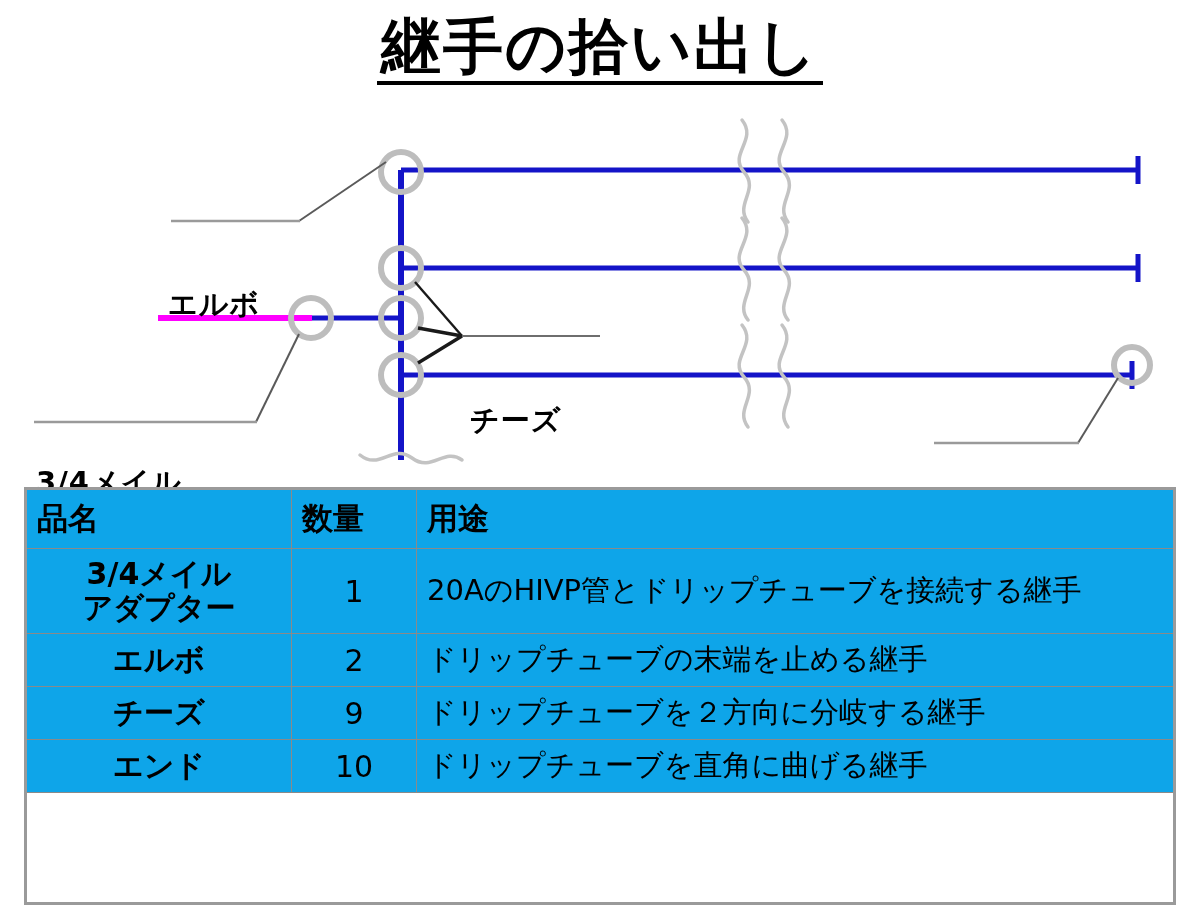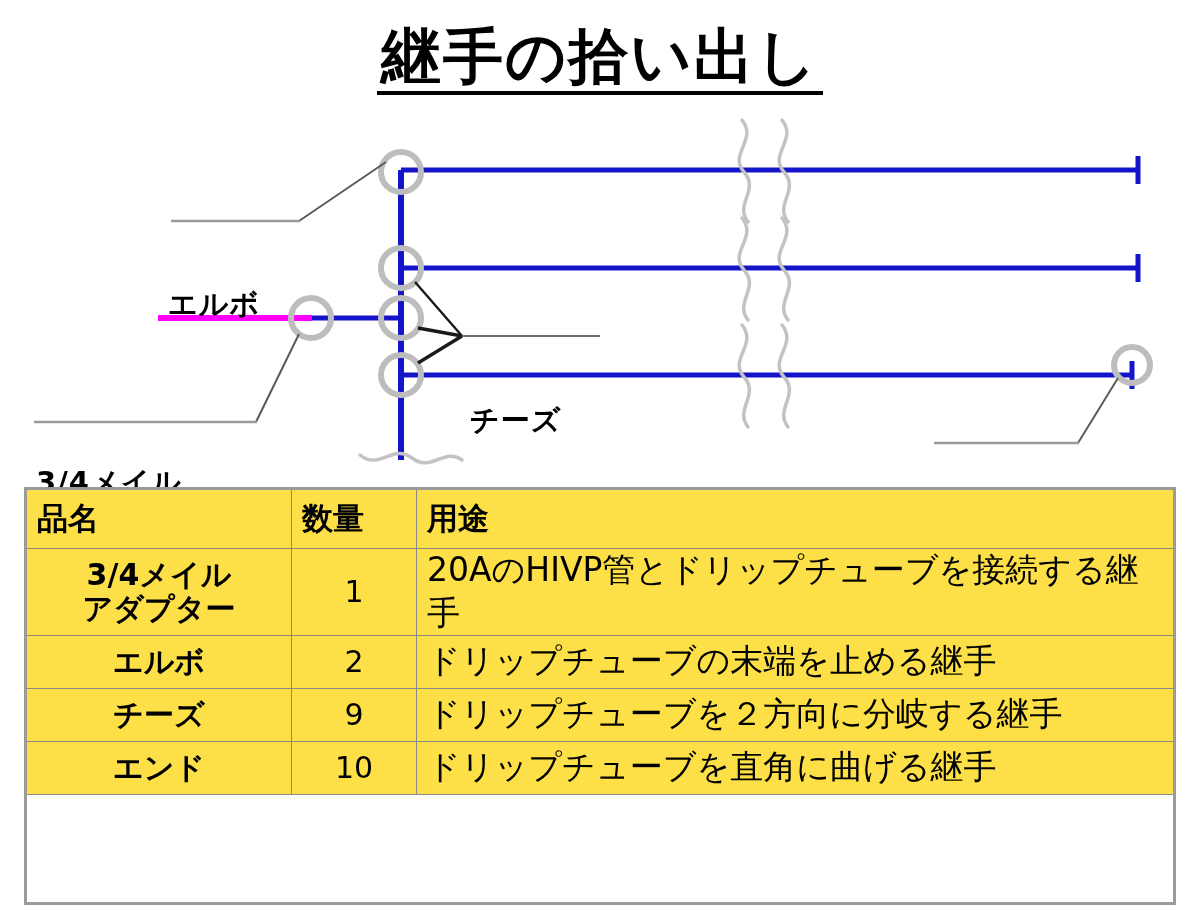--- a/index.html
+++ b/index.html
@@ -18,21 +18,21 @@
   #page {
     position: relative;
     width: 1200px;
     height: 914px;
   }
 
   
   .title-wrap {
     position: absolute;
     left: 0;
-    top: 24px;
+    top: 14px;
     width: 1200px;
     text-align: center;
   }
   .title-text {
     display: inline-block;
     font-family: "DejaVu Sans", "Liberation Sans", sans-serif;
     font-size: 60px;
     font-weight: 700;
     letter-spacing: 2px;
     line-height: 1.08;
@@ -70,21 +70,21 @@
   .table-wrap {
     position: absolute;
     left: 26px;
     top: 489px;
     width: 1148px;
   }
   table.parts {
     border-collapse: collapse;
     width: 100%;
     table-layout: fixed;
-    background: #fde047;
+    background: #0ea5e9;
   }
   table.parts td, table.parts th {
     border: 1px solid #8a8a8a;
     padding: 0 10px;
     vertical-align: middle;
     font-family: "DejaVu Sans", "Liberation Sans", sans-serif;
     color: #000;
   }
   .col-name { width: 265px; }
   .col-qty  { width: 125px; }
@@ -106,21 +106,21 @@
     line-height: 1.12;
     white-space: pre-line;
   }
   td.c-qty {
     font-size: 30px;
     font-weight: 400;
     text-align: center;
     font-family: "Liberation Serif", "DejaVu Serif", serif;
   }
   td.c-use {
-    font-size: 33px;
+    font-size: 29px;
     font-weight: 400;
     text-align: left;
     line-height: 1.30;
     white-space: pre-line;
     padding-left: 14px;
   }
   tr.r-tall td { height: 84px; }
   tr.r-std  td { height: 52px; }
 
   

